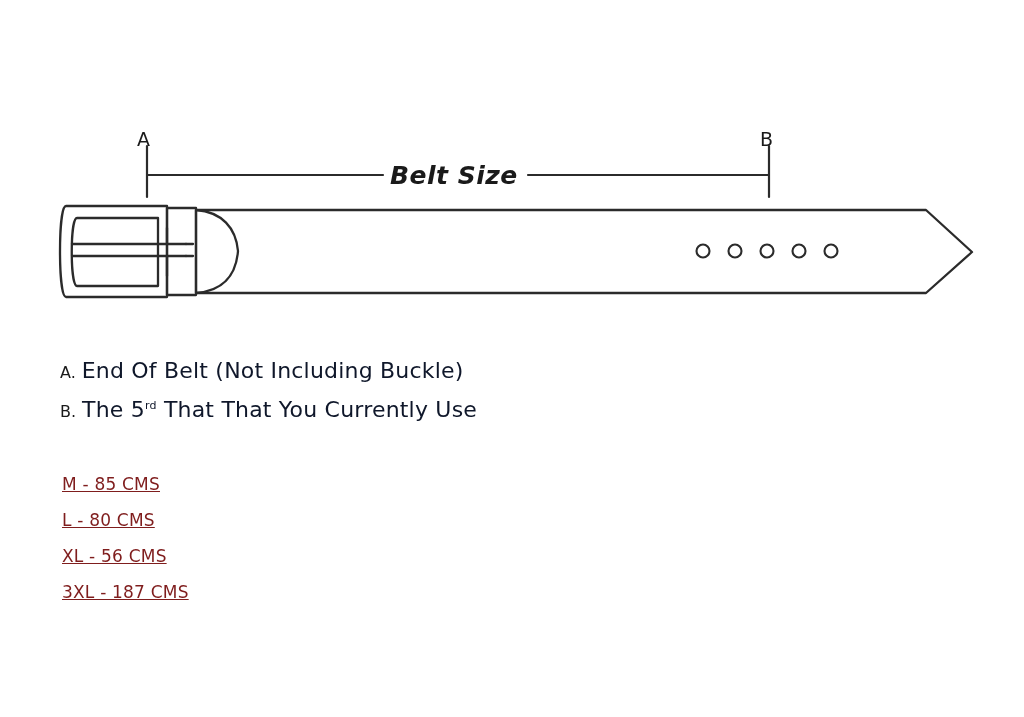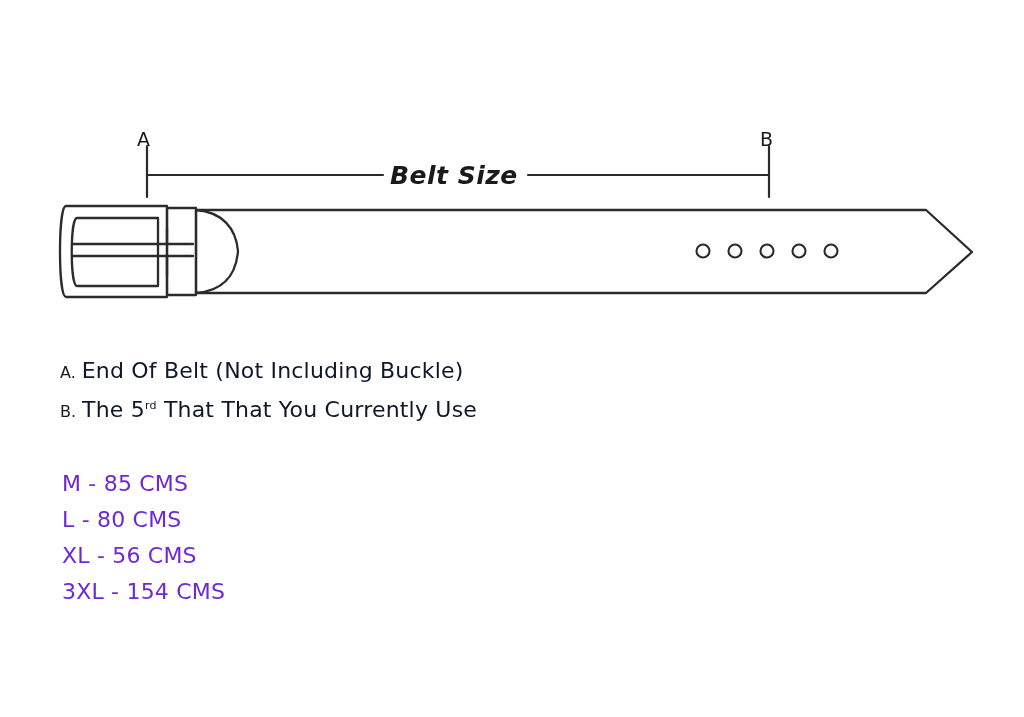--- a/index.html
+++ b/index.html
@@ -87,25 +87,26 @@
     vertical-align: super;
   }
 
   
   .sizes {
     position: absolute;
     left: 62px;
     top: 466px;
   }
   .size-row {
-    font-size: 22px;
-    color: #6d28d9;
+    font-size: 17px;
+    color: #7f1d1d;
     line-height: 36px;
     letter-spacing: 0.2px;
     white-space: nowrap;
+    text-decoration: underline;
   }
 </style>
 </head>
 <body>
 
 <div id="stage">
 
   <div class="diagram">
 
     <svg width="1024" height="330" viewBox="0 0 1024 330">
@@ -166,16 +167,16 @@
     <div class="legend-row">
       <span class="legend-key">B.</span>
       <span class="legend-text"><span>The 5</span><span class="sup">rd</span><span> That That You Currently Use</span></span>
     </div>
   </div>
 
   <div class="sizes">
     <div class="size-row">M - 85 CMS</div>
     <div class="size-row">L - 80 CMS</div>
     <div class="size-row">XL - 56 CMS</div>
-    <div class="size-row">3XL - 154 CMS</div>
+    <div class="size-row">3XL - 187 CMS</div>
   </div>
 
 </div>
 
 </body></html>

